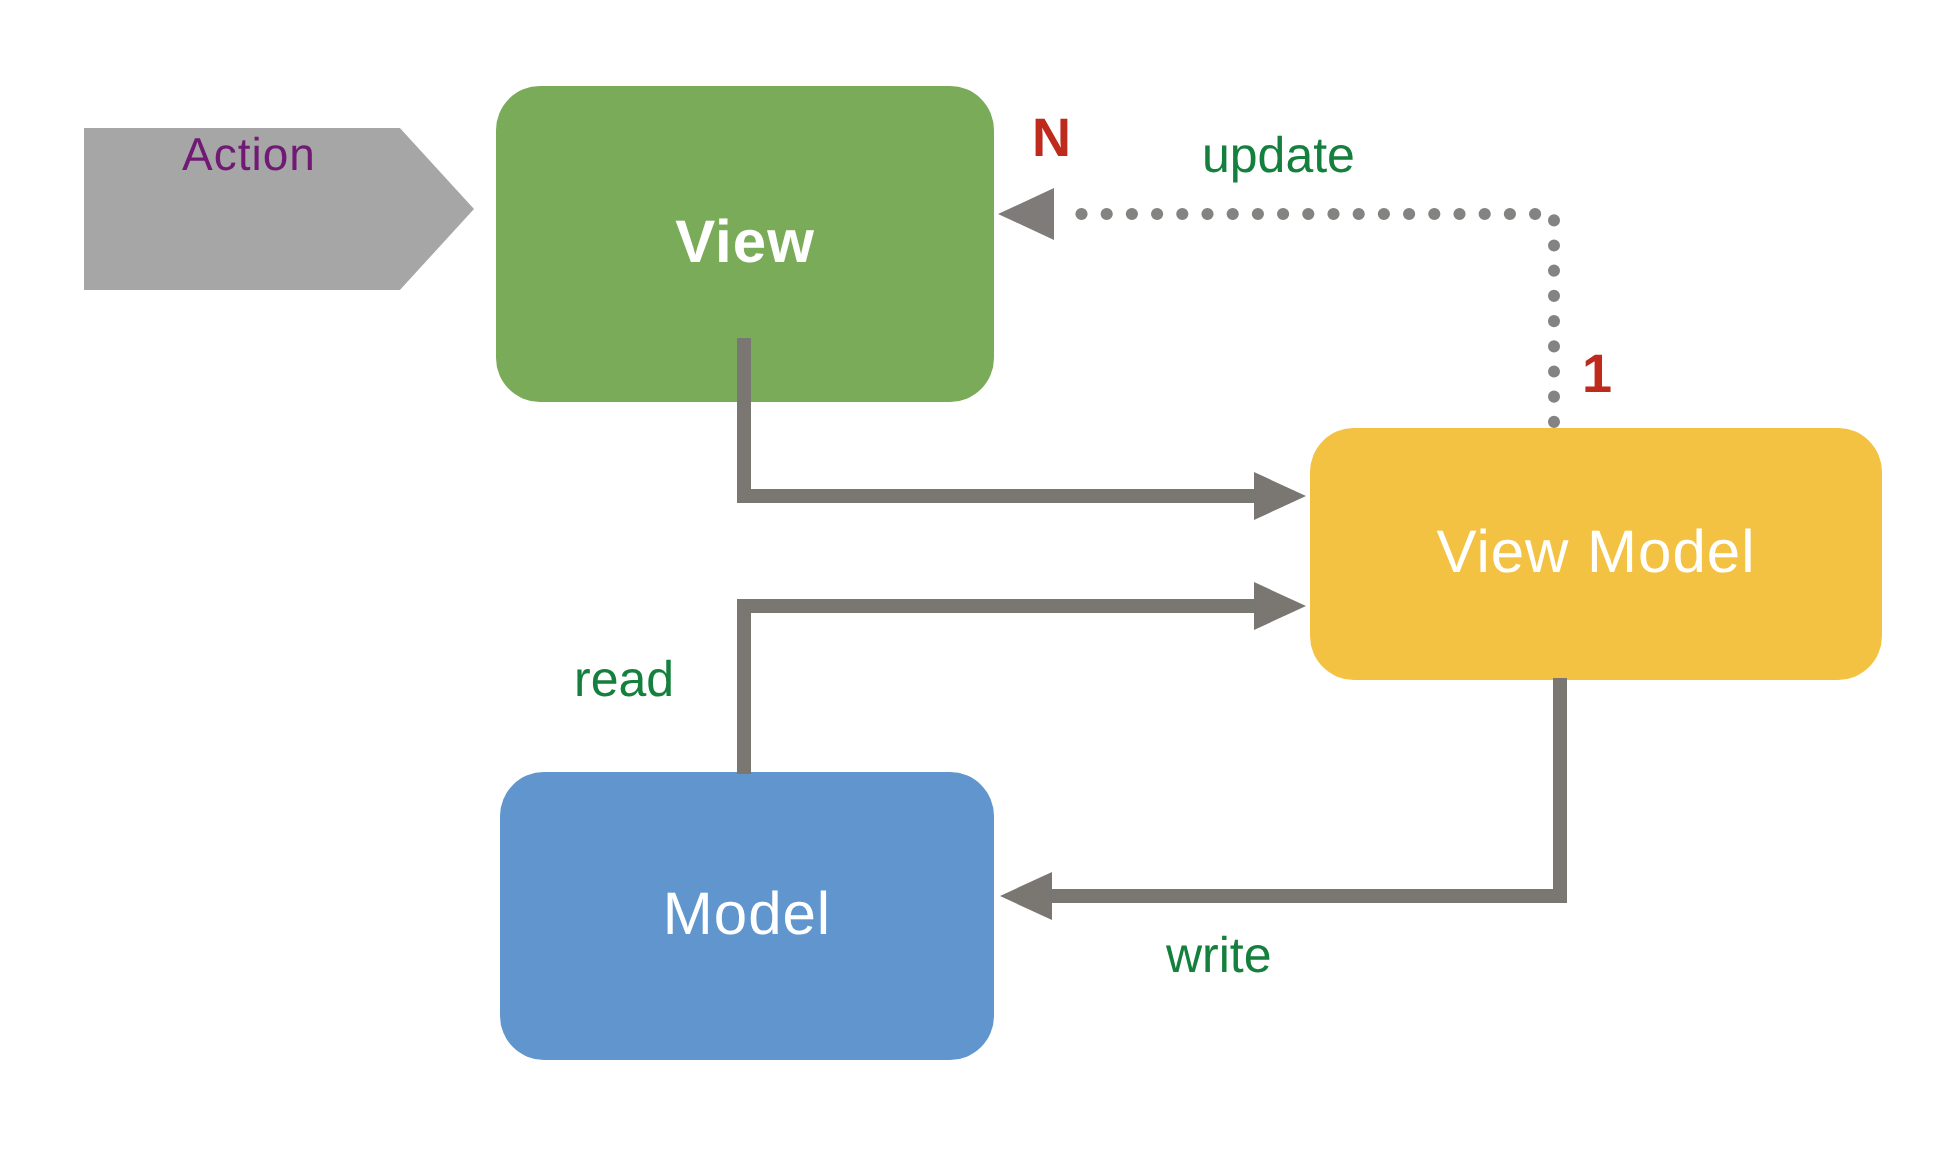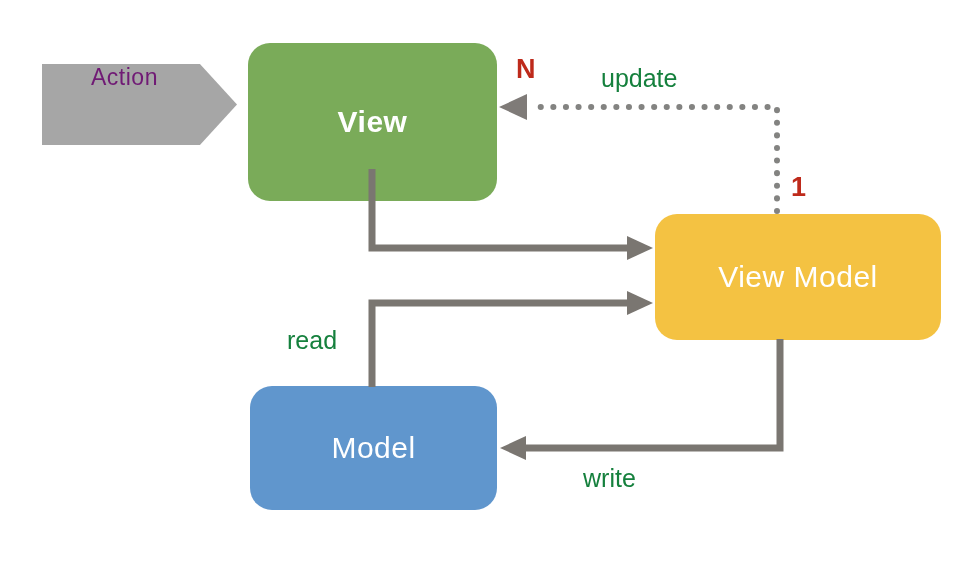--- a/index.html
+++ b/index.html
@@ -22,21 +22,21 @@
     display: flex;
     align-items: center;
     justify-content: center;
     color: #ffffff;
     font-size: 30px;
     font-weight: 500;
     letter-spacing: 0.5px;
   }
   .node-view       { left: 248px; top: 43px;  width: 249px; height: 158px; font-weight: bold; }
   .node-viewmodel  { left: 655px; top: 214px; width: 286px; height: 126px; }
-  .node-model      { left: 250px; top: 386px; width: 247px; height: 124px; }
+  .node-model      { left: 250px; top: 386px; width: 247px; height: 144px; }
   .chevron {
     position: absolute;
     left: 42px; top: 64px;
     width: 195px; height: 81px;
     display: flex;
     align-items: flex-start;
     justify-content: center;
     padding-right: 30px;
     box-sizing: border-box;
     color: #701a75;

